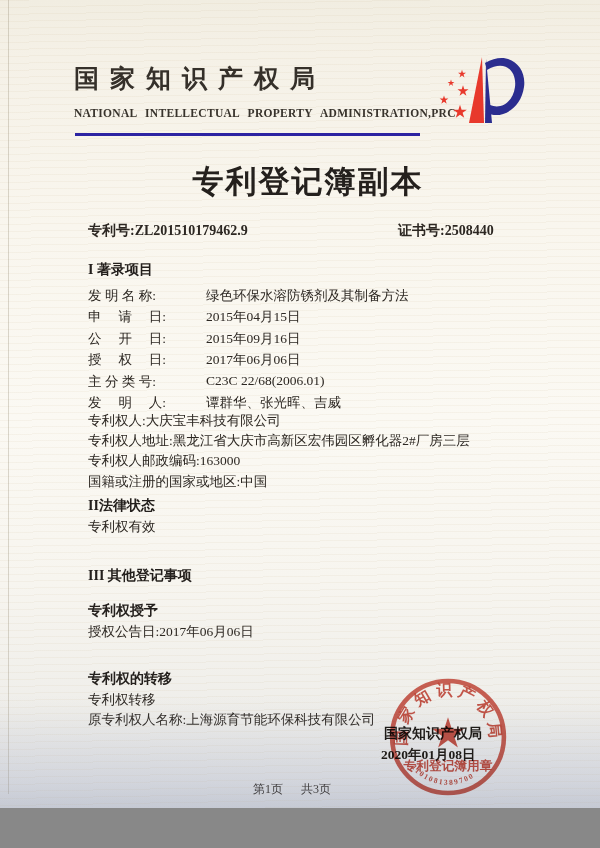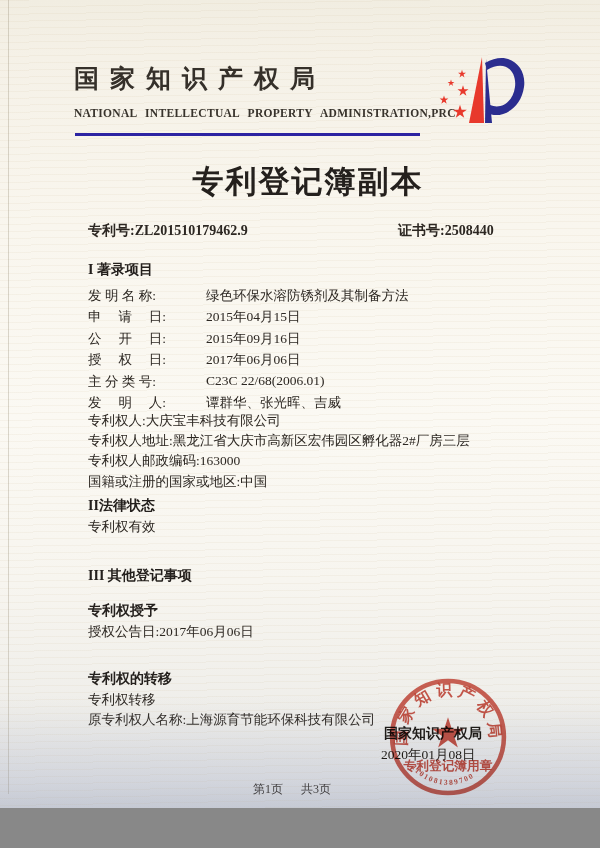--- a/index.html
+++ b/index.html
@@ -35,21 +35,21 @@
   .owner{left:88px;top:411px;font-size:13.5px;line-height:20.2px;white-space:nowrap;}
   .s2-head{left:88px;top:497px;}
   .s2-status{left:88px;top:518px;font-size:13.5px;}
   .s3-head{left:88px;top:567px;}
   .grant-head{left:88px;top:602px;}
   .grant-line{left:88px;top:623px;font-size:13.5px;}
   .transfer-head{left:88px;top:670px;}
   .transfer-l1{left:88px;top:691px;font-size:13.5px;}
   .transfer-l2{left:88px;top:711px;font-size:13.5px;white-space:nowrap;}
   .stamp-office{left:384px;top:725px;font-size:14px;font-weight:bold;color:#1f1c19;white-space:nowrap;z-index:2;}
-  .stamp-date{left:381px;top:746px;font-size:13.5px;font-weight:normal;color:#1f1c19;white-space:nowrap;z-index:2;}
+  .stamp-date{left:381px;top:746px;font-size:13.5px;font-weight:bold;color:#1f1c19;white-space:nowrap;z-index:2;}
   .seal{left:387px;top:676px;width:122px;height:122px;mix-blend-mode:multiply;opacity:.92;z-index:3;}
   .footer{left:0;top:781px;width:600px;display:flex;justify-content:center;gap:18px;font-size:12px;transform:translateX(-8px);}
   .band{left:78px;top:822px;width:342px;height:21px;background:#1d1e8e;}
   .bottom-strip{left:0;top:843px;width:600px;height:5px;background:#cfd1d4;}
 </style>
 </head>
 <body>
 
 <div class="page">
   <div class="abs left-edge"></div>

